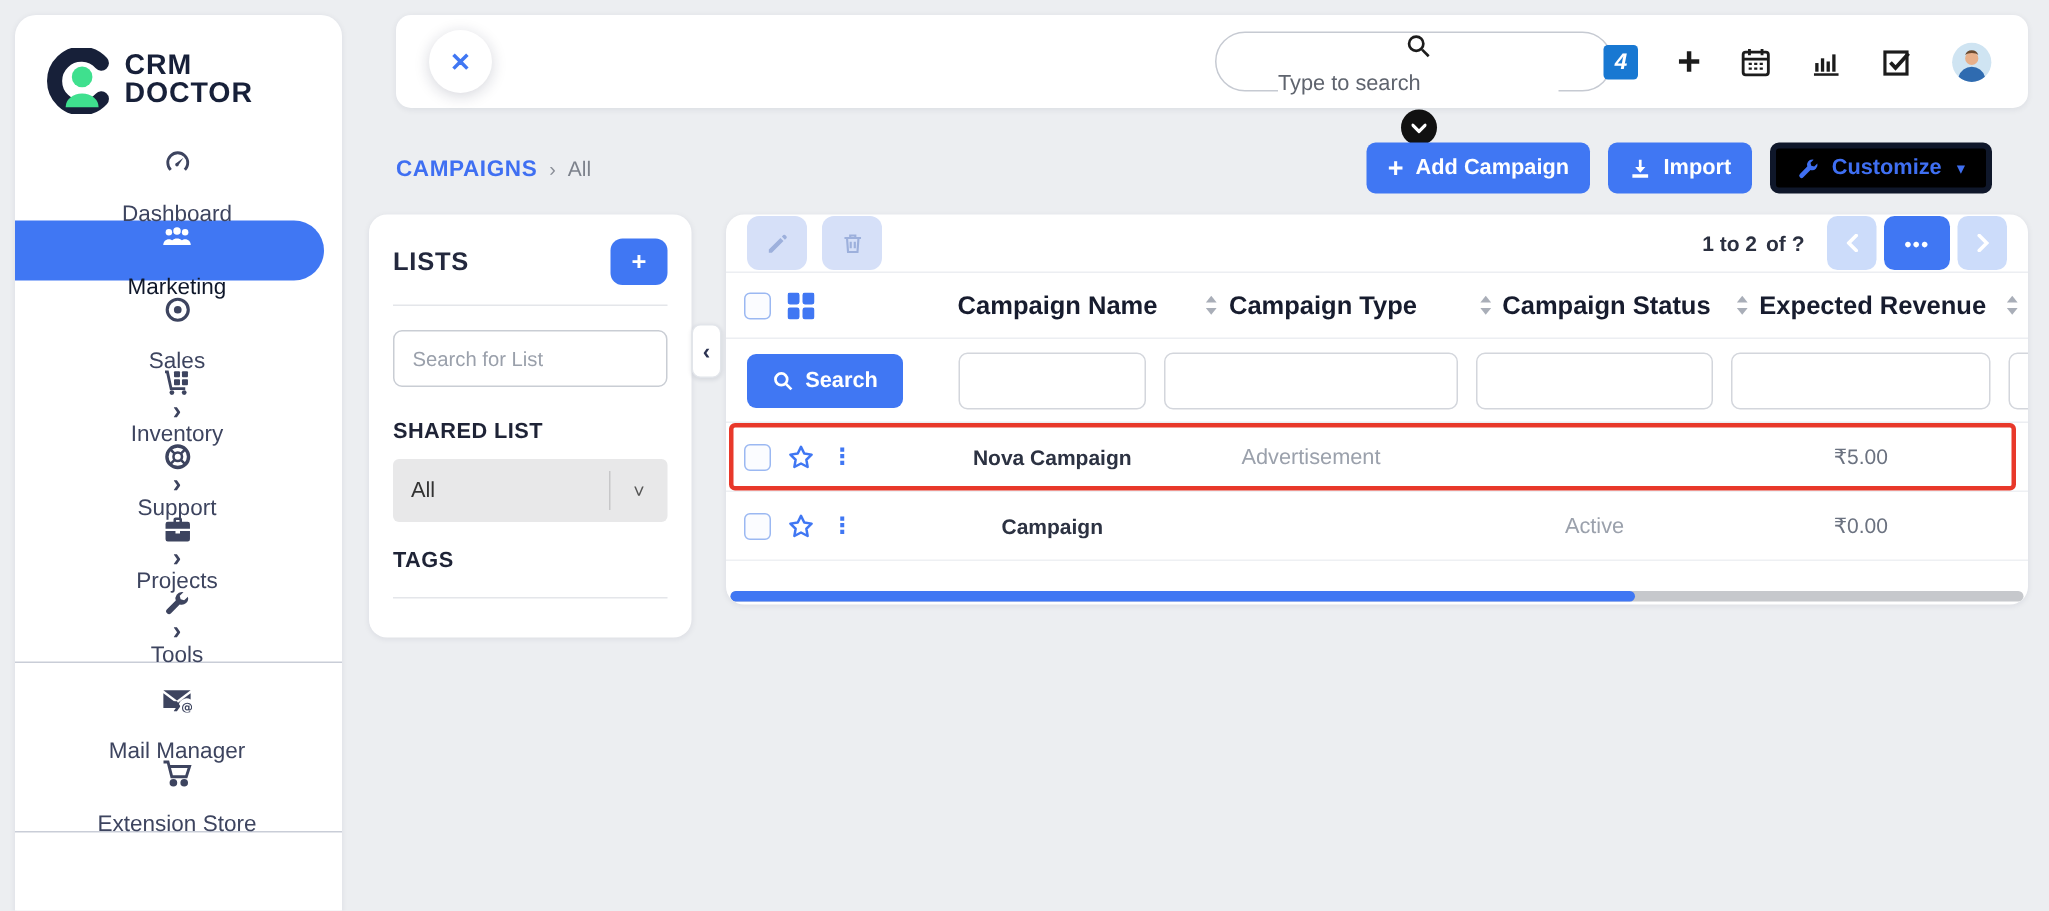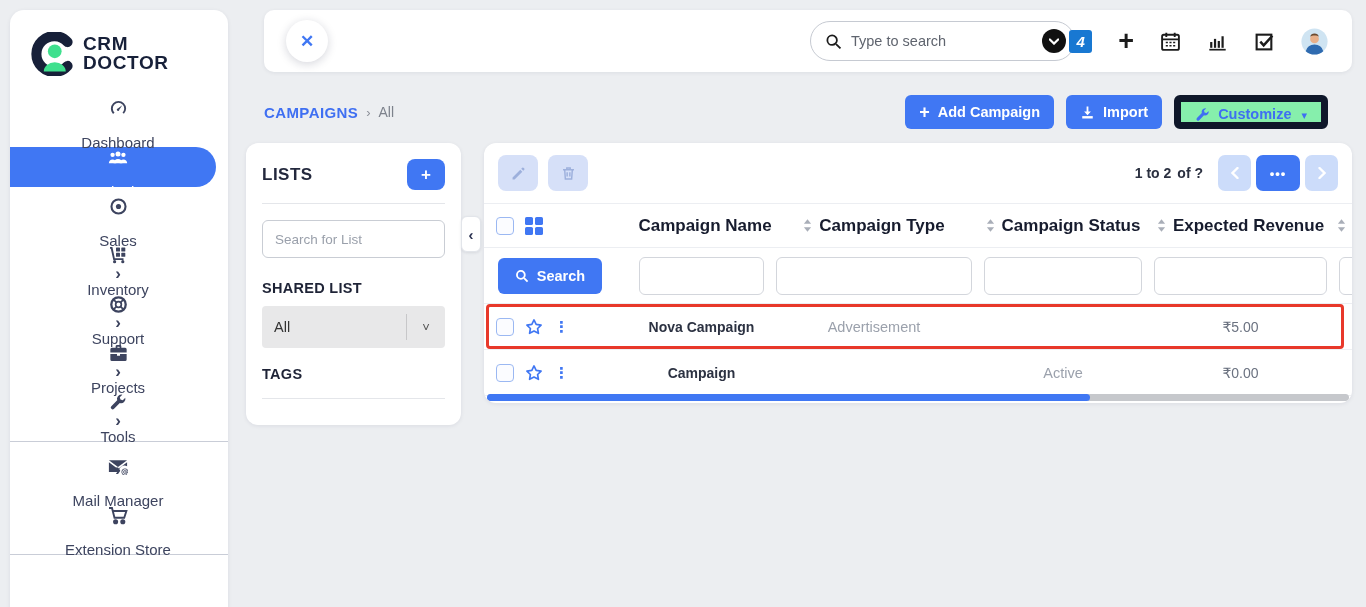--- a/index.html
+++ b/index.html
@@ -16,32 +16,32 @@
   .sidebar { position:absolute; left:10px; top:10px; width:218px; height:660px; padding:16px 0 0 0; }
   .logo { display:flex; align-items:center; gap:9px; padding:6px 16px 14px 20px; }
   .logo-text { font-weight:800; color:#172039; font-size:19px; line-height:.98; letter-spacing:.6px; }
   .nav { padding:8px 0 0 0; }
   .nav-item { display:flex; align-items:center; gap:16px; height:40px; margin:0 12px 9px 0;
               padding:0 14px 0 24px; color:#3d445f; font-size:15px; font-weight:500; cursor:pointer;
               border-radius:0 22px 22px 0;flex-direction:column; }
   .nav-item .ico { width:20px; height:20px; display:flex; align-items:center; justify-content:center; color:#3d445f; flex:none; }
   .nav-item .lbl { flex:1; }
   .nav-item .chev { color:#3d445f; font-size:17px; font-weight:600; line-height:1; }
-  .nav-item.active { background:#4077f3; color:#ffffff; }
+  .nav-item.active { background:#4077f3; color:#0f172a; }
   .nav-item.active .ico, .nav-item.active .chev { color:#fff; }
   .nav-divider { border:none; border-top:1px solid #c9cdd7; margin:4px 0 14px 0; }
 
   
   .topbar { position:absolute; left:264px; top:10px; width:1088px; height:62px; border-radius:10px;
             background:#fff; box-shadow:0 1px 4px rgba(20,30,60,.07); display:flex; align-items:center; }
   .menu-close-btn { position:absolute; left:22px; top:10px; width:42px; height:42px; border-radius:50%;
             background:#fff; box-shadow:0 2px 10px rgba(20,30,60,.18); border:none; color:#4077f3;
             font-size:17px; font-weight:700; cursor:pointer; display:flex; align-items:center; justify-content:center; }
   .search-pill { position:absolute; left:546px; top:11px; width:265px; height:40px; border:1px solid #c6cad2;
-            border-radius:21px; display:flex; align-items:center; padding:0 8px 0 14px; gap:9px; background:#fff; }
+            border-radius:21px; display:flex; align-items:center; padding:0 8px 0 14px; gap:9px; background:#fff;flex-direction:column; }
   .search-pill input { border:none; outline:none; flex:1; font-size:14.5px; color:#333; min-width:0;
             font-family:"Liberation Sans","DejaVu Sans",sans-serif; }
   .search-pill input::placeholder { color:#5f646e; }
   .pill-drop { width:24px; height:24px; border-radius:50%; background:#111; display:flex; align-items:center;
             justify-content:center; flex:none; cursor:pointer; }
   .topbar-icons { position:absolute; right:24px; top:0; height:62px; display:flex; align-items:center; gap:26px; }
   .tb-ico { display:flex; align-items:center; justify-content:center; cursor:pointer; color:#1c1c1c; }
   .badge4 { width:23px; height:23px; background:#1878d2; color:#fff; font-weight:700; font-style:italic;
             font-size:15px; display:flex; align-items:center; justify-content:center; border-radius:3px; }
   .plus-glyph { font-size:27px; font-weight:700; color:#1c1c1c; line-height:1; }
@@ -49,21 +49,21 @@
   
   .crumb-row { position:absolute; left:264px; top:92px; width:1088px; height:40px; display:flex; align-items:center; }
   .crumb-root { color:#3f6ff2; font-weight:700; font-size:15px; letter-spacing:.4px; cursor:pointer; }
   .crumb-sep { color:#8b8f98; margin:0 8px; font-size:13px; }
   .crumb-cur { color:#7d828c; font-size:14px; }
   .action-btns { margin-left:auto; display:flex; gap:12px; margin-right:24px; }
   .btn { display:flex; align-items:center; gap:8px; height:34px; padding:0 14px; border-radius:6px;
          border:none; font-size:14.5px; font-weight:700; cursor:pointer;
          font-family:"Liberation Sans","DejaVu Sans",sans-serif; }
   .btn-blue { background:#4077f3; color:#fff; }
-  .btn-light { background:#86efac; color:#3f6ff2; border:7px solid #0f172a;align-items:flex-end; }
+  .btn-light { background:#000000; color:#3f6ff2; border:4px solid #0f172a; }
   .btn .plus { font-size:18px; font-weight:600; line-height:1; margin-top:-1px; }
   .caret-down { font-size:11px; margin-left:2px; }
 
   
   .lists-panel { position:absolute; left:246px; top:143px; width:215px; height:282px; border-radius:12px; padding:16px; }
   .lists-head { display:flex; align-items:center; justify-content:space-between; }
   .lists-title { font-size:17px; font-weight:700; color:#23283d; letter-spacing:.5px; }
   .add-list-btn { width:38px; height:31px; background:#4077f3; color:#fff; border:none; border-radius:8px;
          font-size:17px; font-weight:700; cursor:pointer; }
   .lists-div { border:none; border-top:1px solid #e4e6ea; margin:13px 0 16px 0; }
@@ -78,21 +78,21 @@
   .shared-select .sel-chev { width:38px; text-align:center; color:#555; font-size:13px; }
   .tags-label { font-size:14.5px; font-weight:700; color:#1e2336; letter-spacing:.3px; margin:18px 0 16px 0; }
   .collapse-tab { position:absolute; left:461px; top:216px; width:20px; height:36px; background:#fff;
          border:1px solid #e2e5ea; border-radius:6px; box-shadow:0 1px 3px rgba(20,30,60,.1);
          display:flex; align-items:center; justify-content:center; color:#2c3352; font-size:15px;
          font-weight:700; cursor:pointer; }
 
   
   .table-card { position:absolute; left:484px; top:143px; width:868px; height:260px; border-radius:12px;
          overflow:hidden; background:#fff; box-shadow:0 1px 4px rgba(20,30,60,.08); }
-  .t-toolbar { height:61px; display:flex; align-items:center; padding:0 14px; border-bottom:1px solid #eceef2; }
+  .t-toolbar { height:39px; display:flex; align-items:center; padding:0 14px; border-bottom:1px solid #eceef2; }
   .icon-btn { width:40px; height:36px; border:none; border-radius:8px; background:#d6e0f8; margin-right:10px;
          display:flex; align-items:center; justify-content:center; cursor:pointer; }
   .pager { margin-left:auto; display:flex; align-items:center; gap:5px; }
   .pager-text { font-size:14px; font-weight:700; color:#2b3040; margin-right:10px; }
   .pager-text .of { font-weight:600; margin-left:6px; }
   .pg-btn { height:36px; border:none; border-radius:7px; color:#fff; cursor:pointer; display:flex;
          align-items:center; justify-content:center; font-size:15px; font-weight:700; }
   .pg-prev,.pg-next { width:33px; background:#ccdcfa; }
   .pg-more { width:44px; background:#4077f3; letter-spacing:1px; font-size:13px; }
 

